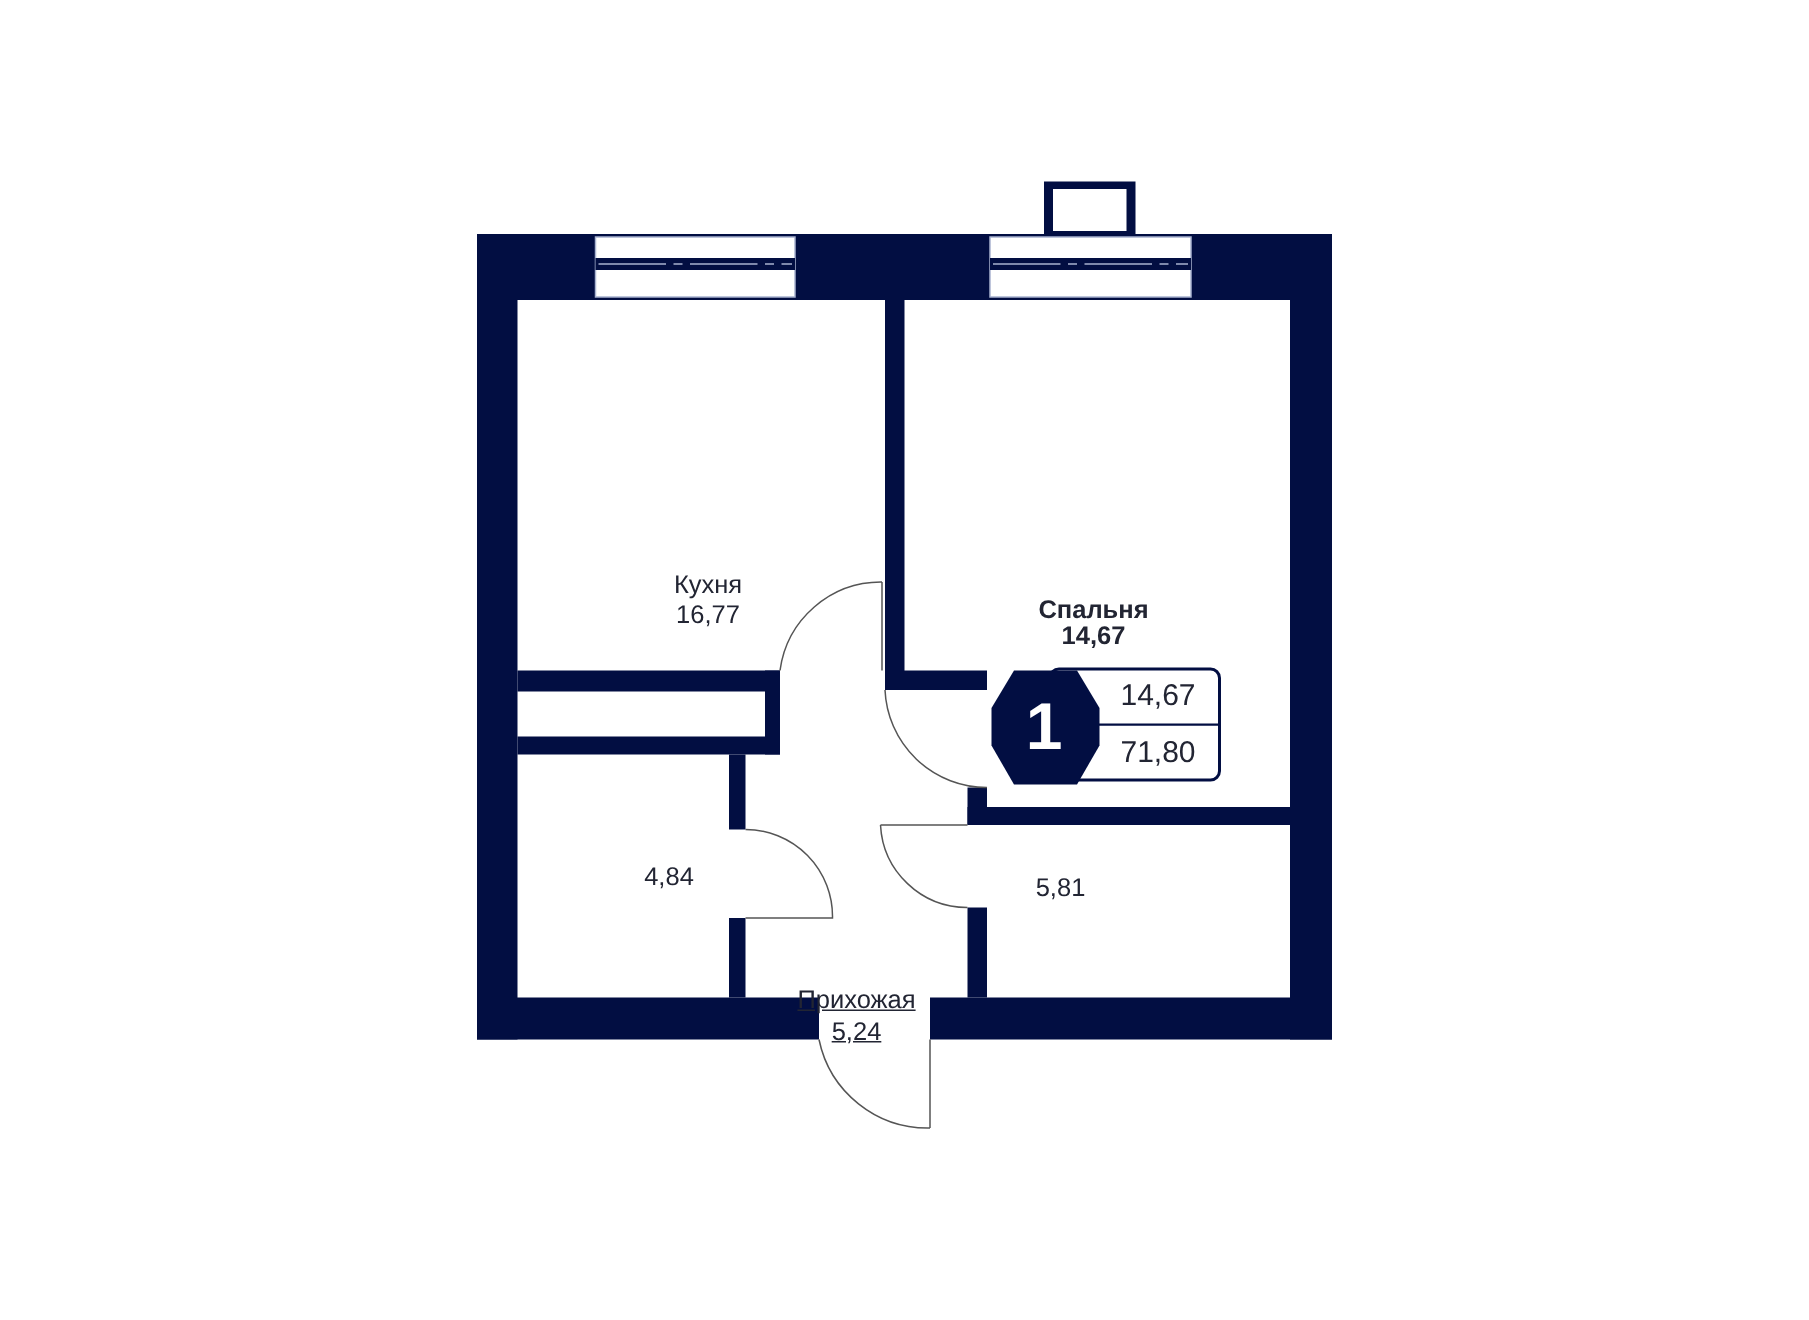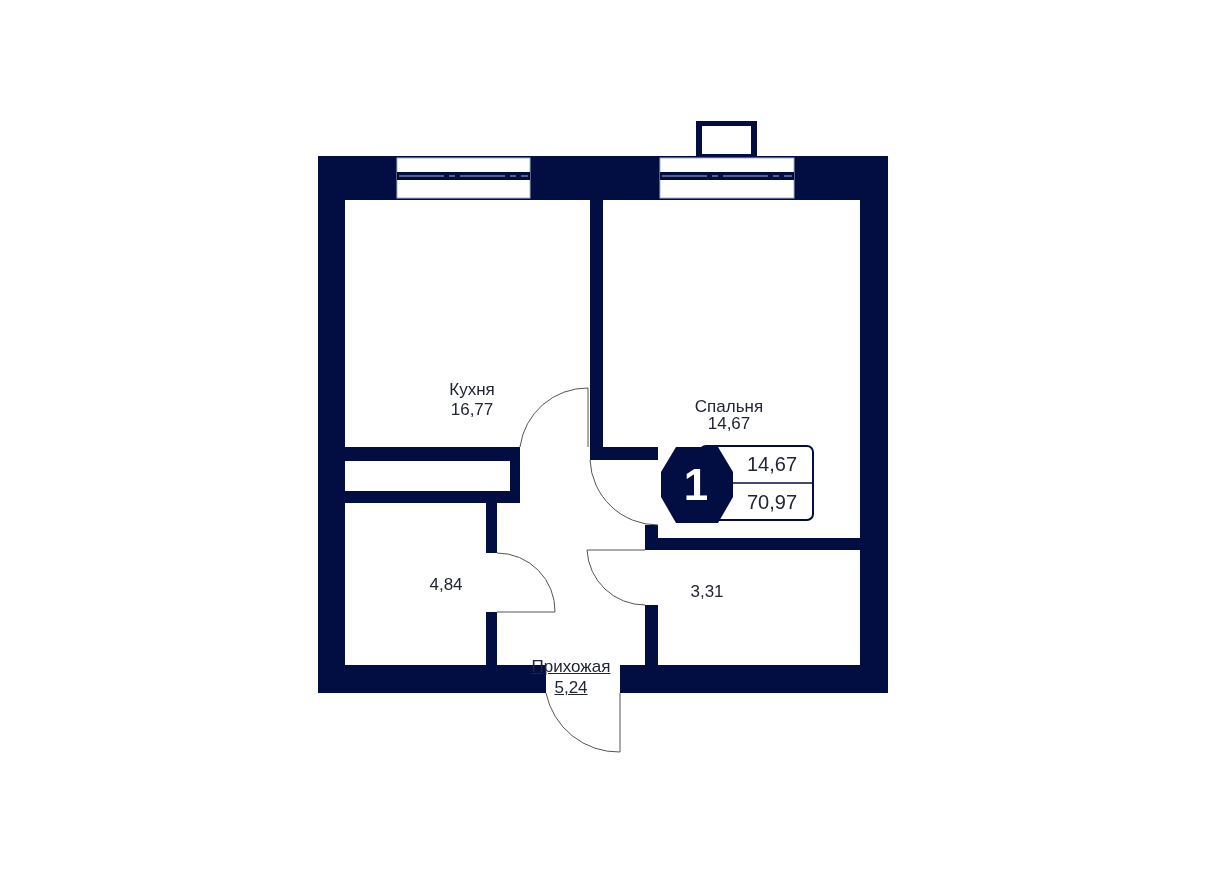--- a/index.html
+++ b/index.html
@@ -76,30 +76,30 @@
     <rect x="700" y="446" width="113" height="74" rx="6" fill="#ffffff" stroke="#020e42" stroke-width="2"></rect>
     <line x1="730" y1="483" x2="813" y2="483" stroke="#020e42" stroke-width="1.5"></line>
     <polygon points="676,447 718,447 733,472 733,497 718,523 676,523 661,497 661,472" fill="#020e42"></polygon>
   </g>
 </svg>
 
 <div class="lbl" style="left:472px; top:352px;margin-top:28px;">
   <div>Кухня</div>
   <div>16,77</div>
 </div>
-<div class="lbl" style="left:729px; top:398px; line-height:17px;">
+<div class="lbl" style="left:729px; top:398px; line-height:17px;font-weight:bold;">
   <div>Спальня</div>
   <div>14,67</div>
 </div>
 <div class="lbl" style="left:446px; top:575px;">
   <div>4,84</div>
 </div>
 <div class="lbl" style="left:707px; top:582px;">
-  <div>3,31</div>
+  <div>5,81</div>
 </div>
 <div class="lbl" style="left:571px; top:656px; line-height:21px;text-decoration:underline;">
   <div>Прихожая</div>
   <div>5,24</div>
 </div>
 
 <div class="badge-num" style="left:696px; top:463px;">1</div>
 <div class="badge-val" style="left:772px; top:453px;">14,67</div>
-<div class="badge-val" style="left:772px; top:491px;">70,97</div>
+<div class="badge-val" style="left:772px; top:491px;">71,80</div>
 
 </body></html>

